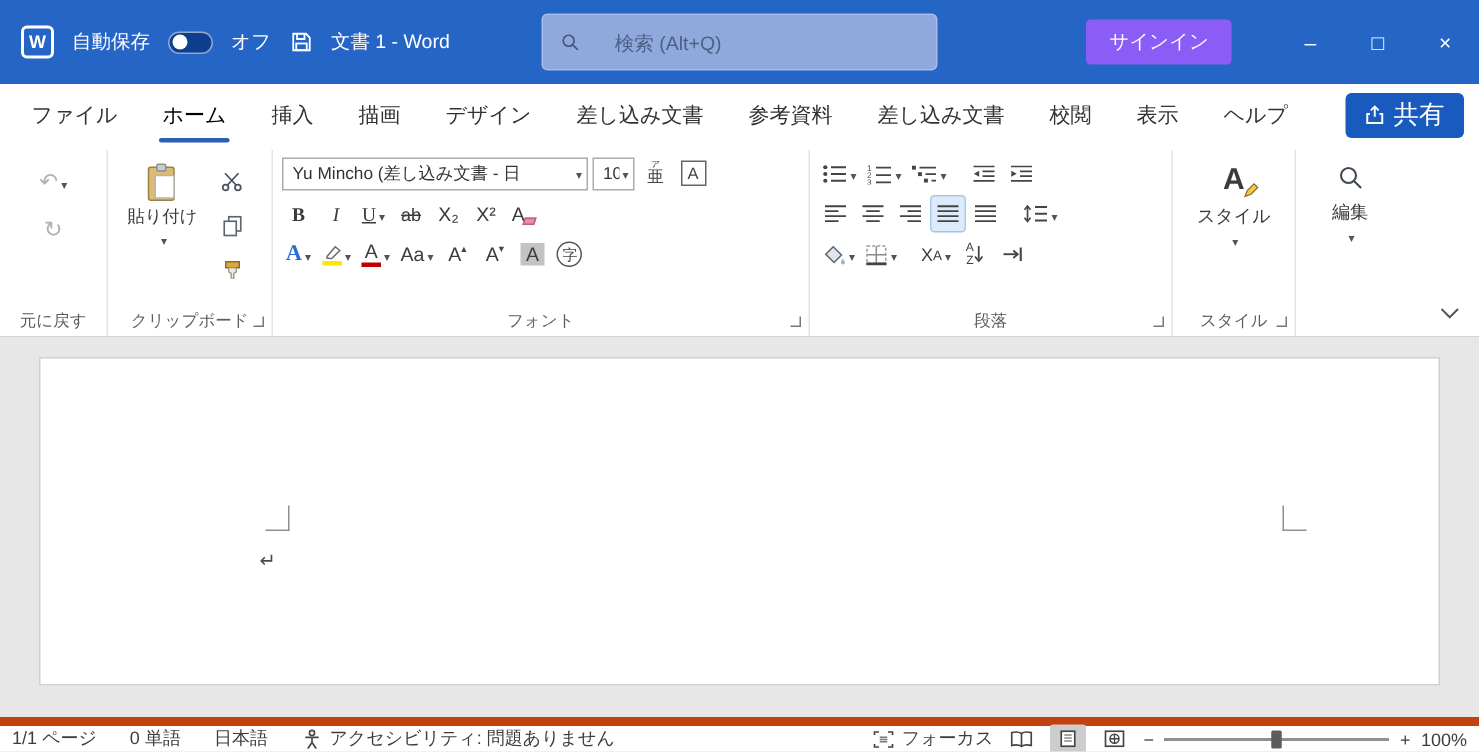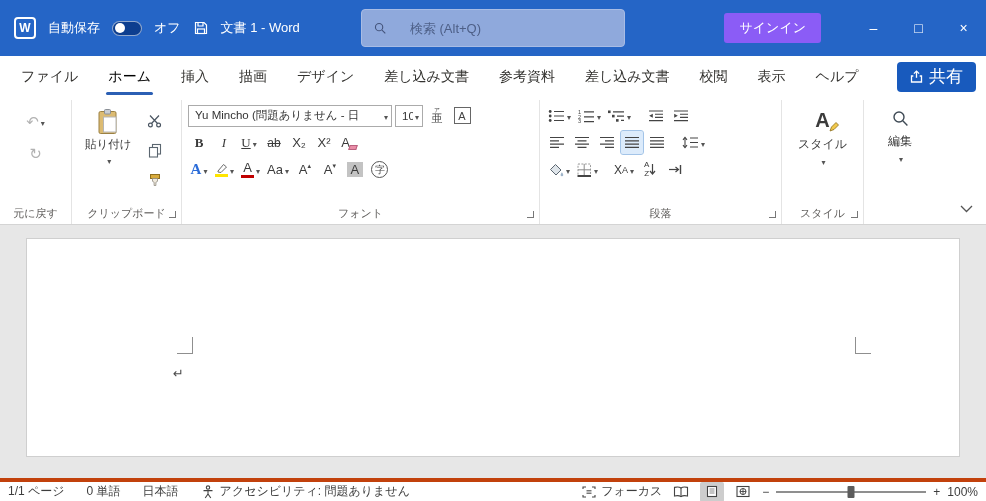--- a/index.html
+++ b/index.html
@@ -79,21 +79,21 @@
   .collapse-btn { position:absolute; right:13px; bottom:8px; background:transparent; border:none; }
 
   
   .docarea { flex:1; background:#e7e7e7; overflow:hidden; }
   .page { margin:13px 26px 0; height:219px; background:#fff; border:1px solid #cfcfcf; position:relative; }
   .mark-tl { position:absolute; left:150px; top:98px; width:16px; height:17px; border-right:1px solid #8f8f8f; border-bottom:1px solid #8f8f8f; }
   .mark-tr { position:absolute; right:88px; top:98px; width:16px; height:17px; border-left:1px solid #8f8f8f; border-bottom:1px solid #8f8f8f; }
   .para-mark { position:absolute; left:146px; top:127px; font-size:13px; color:#4a4a4a; }
 
   
-  .statusbar { height:23px; flex:0 0 auto; background:#fff; border-top:4px solid #c2410c; display:flex; align-items:center; font-size:12px; color:#3d3d3d; padding:0 8px; gap:22px; }
+  .statusbar { height:23px; flex:0 0 auto; background:#fff; border-top:6px solid #c2410c; display:flex; align-items:center; font-size:12px; color:#3d3d3d; padding:0 8px; gap:22px; }
   .sb-item { display:flex; align-items:center; gap:5px; white-space:nowrap; cursor:default; }
   .sb-right { margin-left:auto; display:flex; align-items:center; gap:7px; }
   .view-btn { display:flex; align-items:center; justify-content:center; width:24px; height:20px; background:transparent; border:none; border-radius:2px; }
   .view-btn.active-view { background:#cdcdcd; }
   .zoom-slider { position:relative; width:150px; height:14px; }
   .zoom-track { position:absolute; left:0; right:0; top:6px; height:2px; background:#8f8f8f; }
   .zoom-thumb { position:absolute; left:50%; transform:translateX(-50%); top:1px; width:7px; height:12px; background:#5c5c5c; border-radius:1px; }
   .zoom-txt { background:transparent; border:none; font-family:inherit; font-size:12px; color:#3d3d3d; }
 </style>
 </head>
@@ -206,21 +206,21 @@
         </div>
       </div>
       <span class="rgroup-label">クリップボード</span>
       <span class="launcher"></span>
     </div>
 
     <div class="rgroup font-group">
       <div class="rows">
         <div class="frow">
           <div class="combo fname">
-            <span class="combo-text">Yu Mincho (問題ありません - 日</span>
+            <span class="combo-text">Yu Mincho (差し込み文書 - 日</span>
             <span class="dd"></span>
           </div>
           <div class="combo fsize">
             <span class="combo-text">10.5</span>
             <span class="dd"></span>
           </div>
           <button class="icon-btn">
             <span class="rubyicon">
                 <span class="rt">ア</span>
                 <span class="rb">亜</span>

